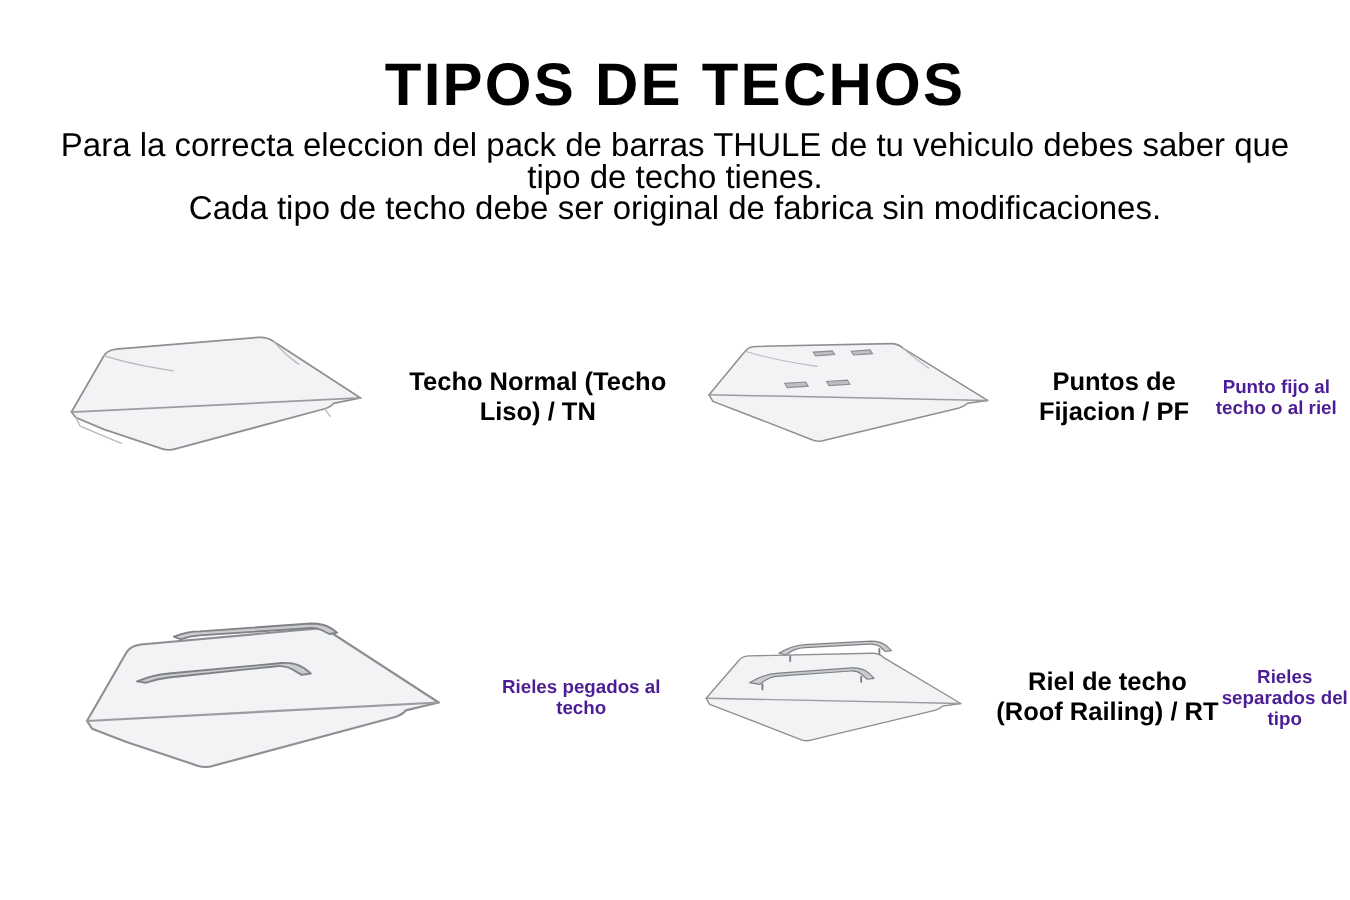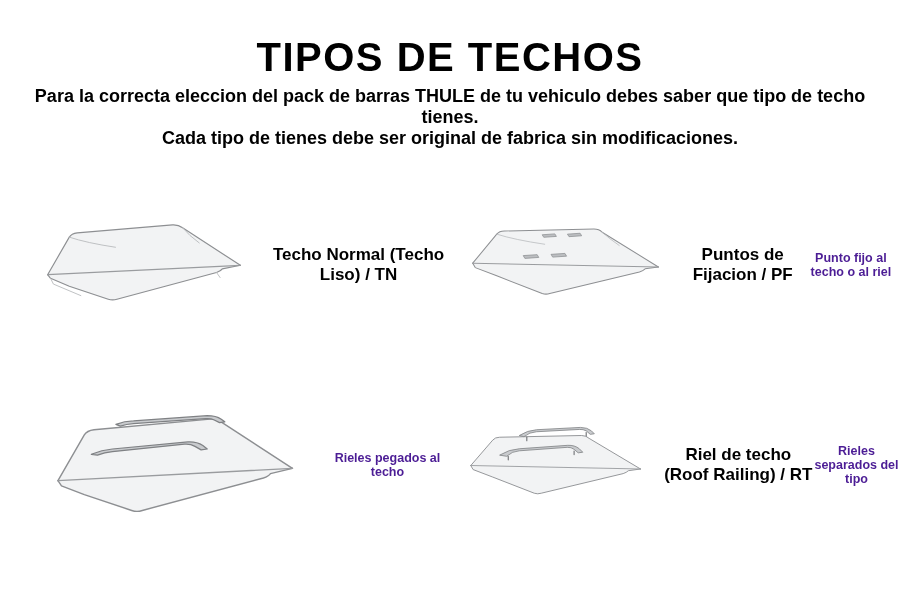--- a/index.html
+++ b/index.html
@@ -28,22 +28,22 @@
     letter-spacing: 1.5px;
     margin: 35px 0 6px 0;
     color: #000000;
   }
   .subtitle-block {
     text-align: center;
     margin: 0 auto;
     width: 840px;
   }
   .subtitle-line {
-    font-size: 18px;
-    font-weight: bold;
+    font-size: 22px;
+    font-weight: normal;
     line-height: 21px;
     color: #000000;
   }
   .grid {
     position: relative;
     margin-top: 14px;
     display: grid;
     grid-template-columns: 450px 450px;
     grid-template-rows: 200px 200px;
   }
@@ -81,21 +81,21 @@
 </style>
 </head>
 <body>
 
 <div class="page">
 
   <div class="title">TIPOS DE TECHOS</div>
 
   <div class="subtitle-block">
     <div class="subtitle-line">Para la correcta eleccion del pack de barras THULE de tu vehiculo debes saber que tipo de techo tienes.</div>
-    <div class="subtitle-line">Cada tipo de tienes debe ser original de fabrica sin modificaciones.</div>
+    <div class="subtitle-line">Cada tipo de techo debe ser original de fabrica sin modificaciones.</div>
   </div>
 
   <div class="grid">
 
     <div class="cell">
       <div class="art">
         <svg viewBox="0 0 370 145" xmlns="http://www.w3.org/2000/svg">
           <g fill="none" stroke="#8d8f92" stroke-width="1.6" stroke-linejoin="round" stroke-linecap="round">
             <path d="M66 88 L96 36 Q99 31 107 30 L239 19 Q247 18.5 253 23 L333 75" fill="#f2f3f4"></path>
             <path d="M66 88 L70 93 L96 104 L150 122 Q156 124 162 122 L300 85 Q306 83 308 80 L333 75" fill="#f2f3f4"></path>

